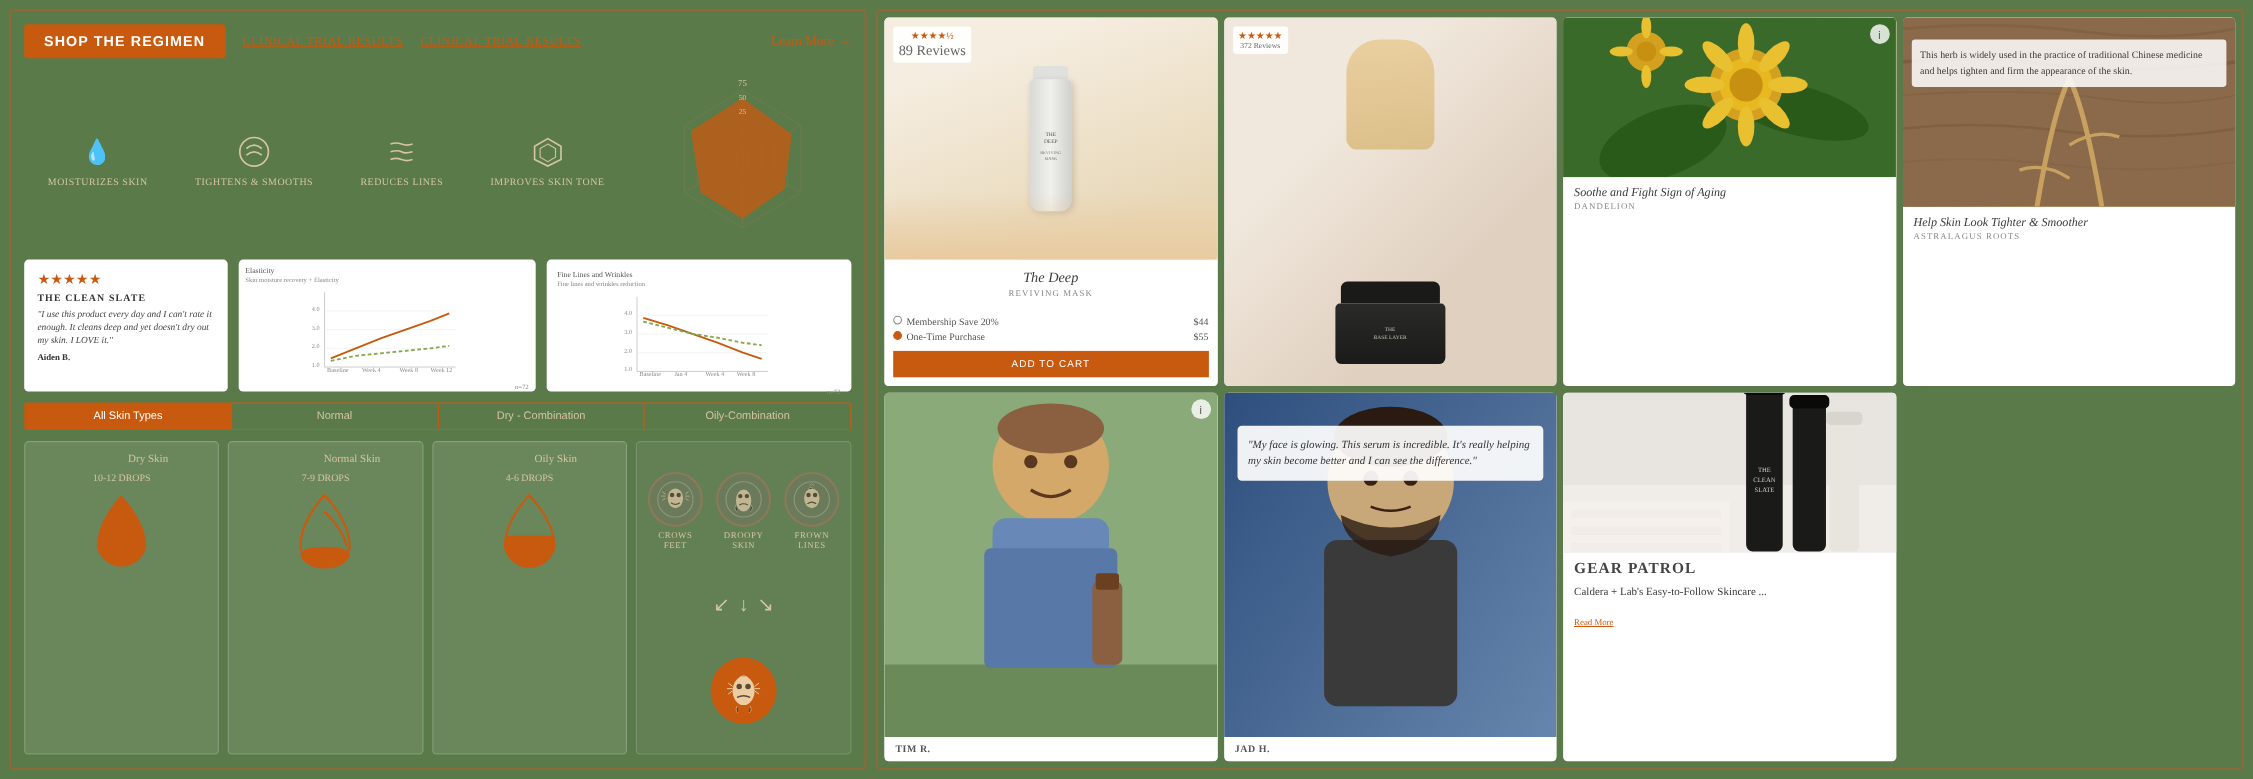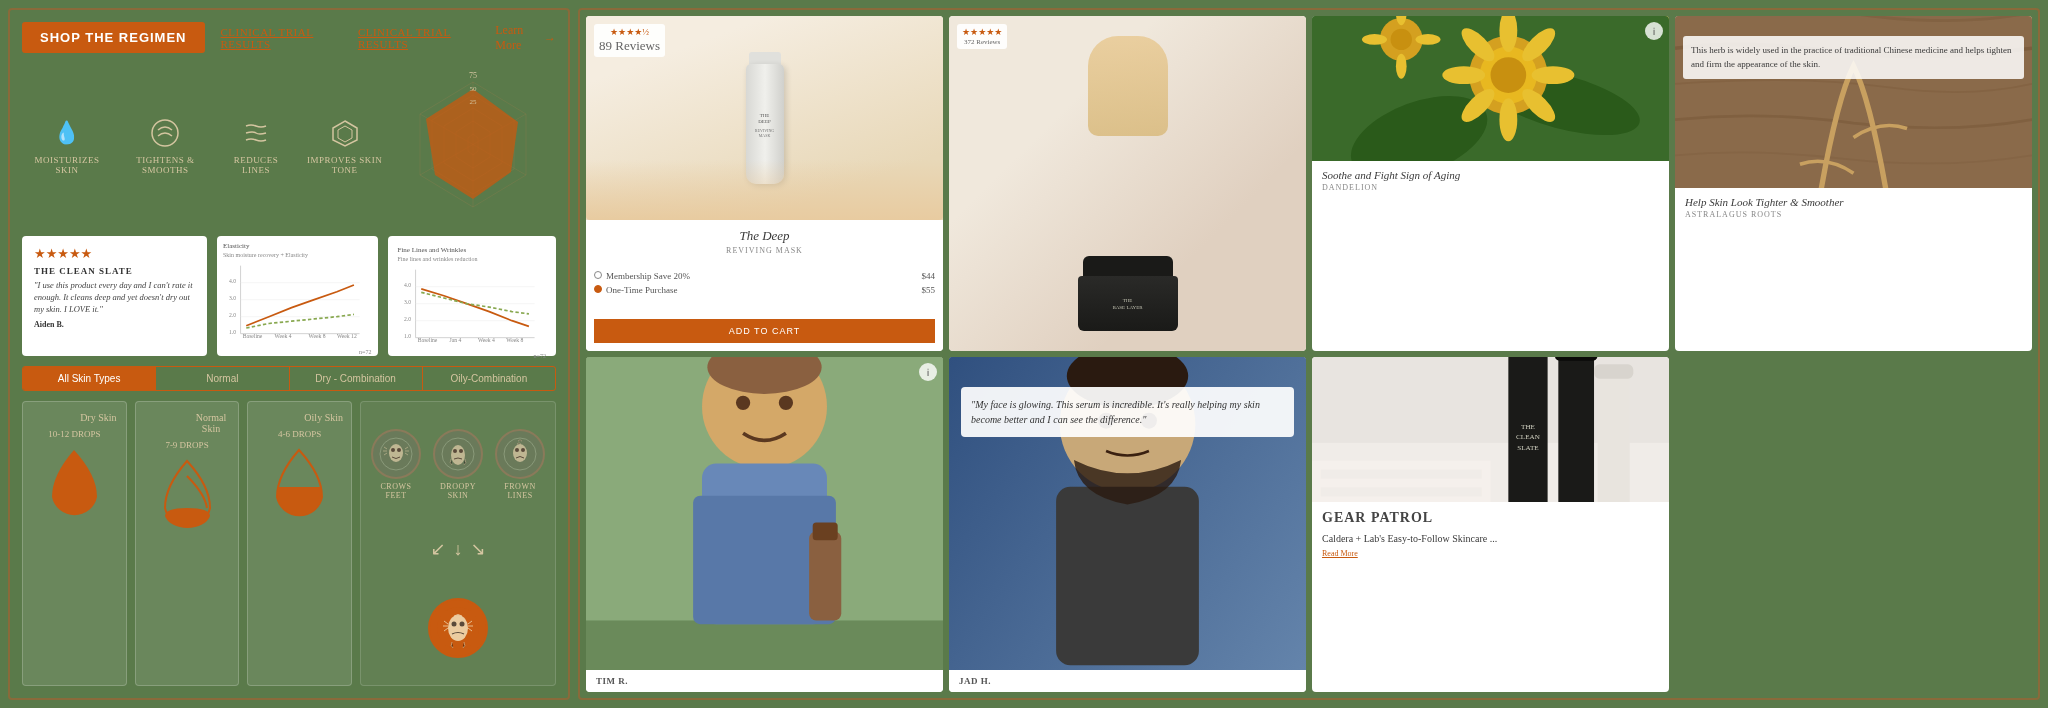--- a/index.html
+++ b/index.html
@@ -12,21 +12,21 @@
       display: flex;
       gap: 8px;
       padding: 8px;
     }
 
     
     .left-panel {
       background: #5a7a4a;
       border: 2px solid #8a6a3a;
       border-radius: 4px;
-      width: 562px;
+      width: 780px;
       flex-shrink: 0;
       padding: 12px;
       display: flex;
       flex-direction: column;
       gap: 10px;
     }
 
     
     .header-row {
       display: flex;
@@ -151,21 +151,21 @@
       font-size: 7px;
       color: #555;
       text-align: left;
       margin-bottom: 2px;
     }
     .radar-container {
       width: 160px;
       flex-shrink: 0;
       display: flex;
       align-items: center;
-      justify-content: flex-start;
+      justify-content: flex-end;
     }
 
     
     .tabs-row {
       display: flex;
       border: 1px solid #c85a10;
       border-radius: 3px;
       overflow: hidden;
     }
     .tab {
@@ -353,21 +353,21 @@
     .add-cart-btn {
       background: #c85a10;
       color: white;
       width: 100%;
       padding: 7px 0;
       border: none;
       font-size: 9px;
       letter-spacing: 1px;
       text-transform: uppercase;
       cursor: pointer;
-      margin-top: 20px;
+      margin-top: 4px;
     }
     .reviews-badge {
       position: absolute;
       top: 8px;
       left: 8px;
       background: rgba(255,255,255,0.9);
       border-radius: 3px;
       padding: 3px 5px;
       font-size: 8px;
       color: #555;
@@ -497,21 +497,21 @@
       line-height: 1.3;
     }
     .press-excerpt {
       font-size: 8px;
       color: #777;
       line-height: 1.4;
     }
     .press-link {
       font-size: 8px;
       color: #c85a10;
-      margin-top: 4px;
+      margin-top: 16px;
       cursor: pointer;
       text-decoration: underline;
     }
 
     
     .chart-svg {
       width: 100%;
       height: 85px;
     }
 

